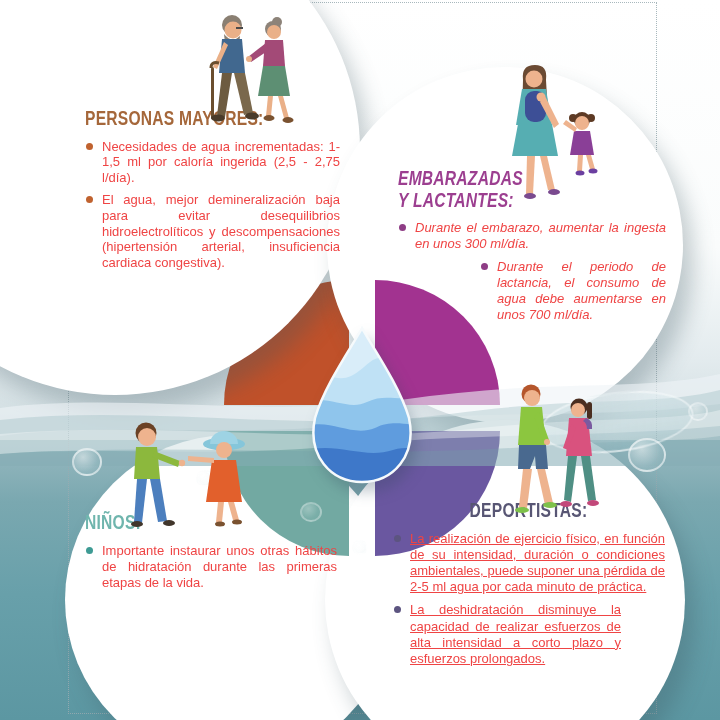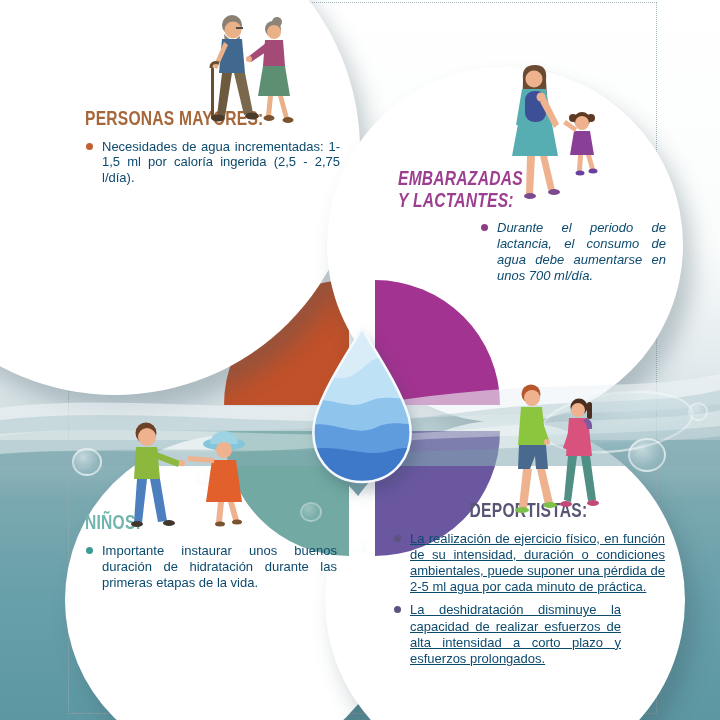--- a/index.html
+++ b/index.html
@@ -35,21 +35,21 @@
   .quad{position:absolute;width:125px;height:125px;}
   .q-tl{left:224px;top:280px;border-radius:125px 0 0 0;z-index:3;}
   .q-tr{left:375px;top:280px;border-radius:0 125px 0 0;z-index:5;}
   .q-bl{left:224px;top:431px;border-radius:0 0 0 125px;z-index:5;}
   .q-br{left:375px;top:431px;border-radius:0 0 125px 0;z-index:5;}
   
   .section{position:absolute;z-index:9;}
   .sec-title{display:inline-block;font-weight:bold;font-size:20px;line-height:1.08;
     letter-spacing:.3px;transform:scaleX(.78);transform-origin:0 50%;white-space:pre-line;}
   .bullets{list-style:none;margin:9px 0 0 0;padding:0;font-size:13px;line-height:15.6px;
-    color:#0c4a6e;}
+    color:#ef4444;}
   .bullets li{position:relative;padding-left:17px;margin-bottom:7px;text-align:justify;}
   .dot{position:absolute;left:1px;top:4px;width:7px;height:7px;border-radius:50%;}
   .sec-elderly{left:85px;top:108px;width:255px;}
   .sec-pregnant{left:398px;top:168px;width:268px;font-style:italic;}
   .sec-pregnant .bullets{font-size:13px;line-height:16px;}
   .sec-children{left:85px;top:512px;width:252px;}
   .sec-children .bullets{line-height:16px;}
   .sec-athletes{left:393px;top:500px;width:272px;}
   .sec-athletes .title-row{text-align:center;}
   .sec-athletes .sec-title{transform-origin:50% 50%;}
@@ -97,40 +97,48 @@
   <div class="bubble" style="left:688px;top:402px;width:16px;height:15px;opacity:.7;"></div>
   <div class="bubble" style="left:352px;top:540px;width:12px;height:11px;opacity:.55;"></div>
 
   <div class="section sec-elderly">
     <span class="sec-title" style="color: rgb(165, 103, 58);">PERSONAS MAYORES:</span>
     <ul class="bullets">
       <li>
         <span class="dot" style="background: rgb(192, 98, 47);"></span>
         <span>Necesidades de agua incrementadas: 1-1,5 ml por caloría ingerida (2,5 - 2,75 l/día).</span>
       </li>
+      <li>
+        <span class="dot" style="background: rgb(192, 98, 47);"></span>
+        <span>El agua, mejor demineralización baja para evitar desequilibrios hidroelectrolíticos y descompensaciones (hipertensión arterial, insuficiencia cardiaca congestiva).</span>
+      </li>
     </ul>
   </div>
 
   <div class="section sec-pregnant">
     <span class="sec-title" style="color: rgb(156, 63, 144);">EMBARAZADAS
 Y LACTANTES:</span>
     <ul class="bullets">
+      <li>
+        <span class="dot" style="background: rgb(142, 61, 133);"></span>
+        <span>Durante el embarazo, aumentar la ingesta en unos 300 ml/día.</span>
+      </li>
       <li class="indent">
         <span class="dot" style="background: rgb(142, 61, 133);"></span>
         <span>Durante el periodo de lactancia, el consumo de agua debe aumentarse en unos 700 ml/día.</span>
       </li>
     </ul>
   </div>
 
   <div class="section sec-children">
     <span class="sec-title" style="color: rgb(111, 181, 173);">NIÑOS:</span>
     <ul class="bullets">
       <li>
         <span class="dot" style="background: rgb(62, 155, 148);"></span>
-        <span>Importante instaurar unos buenos duración de hidratación durante las primeras etapas de la vida.</span>
+        <span>Importante instaurar unos otras hábitos de hidratación durante las primeras etapas de la vida.</span>
       </li>
     </ul>
   </div>
 
   <div class="section sec-athletes">
     <div class="title-row">
       <span class="sec-title" style="color: rgb(88, 86, 116);">DEPORTISTAS:</span>
     </div>
     <ul class="bullets">
       <li>

